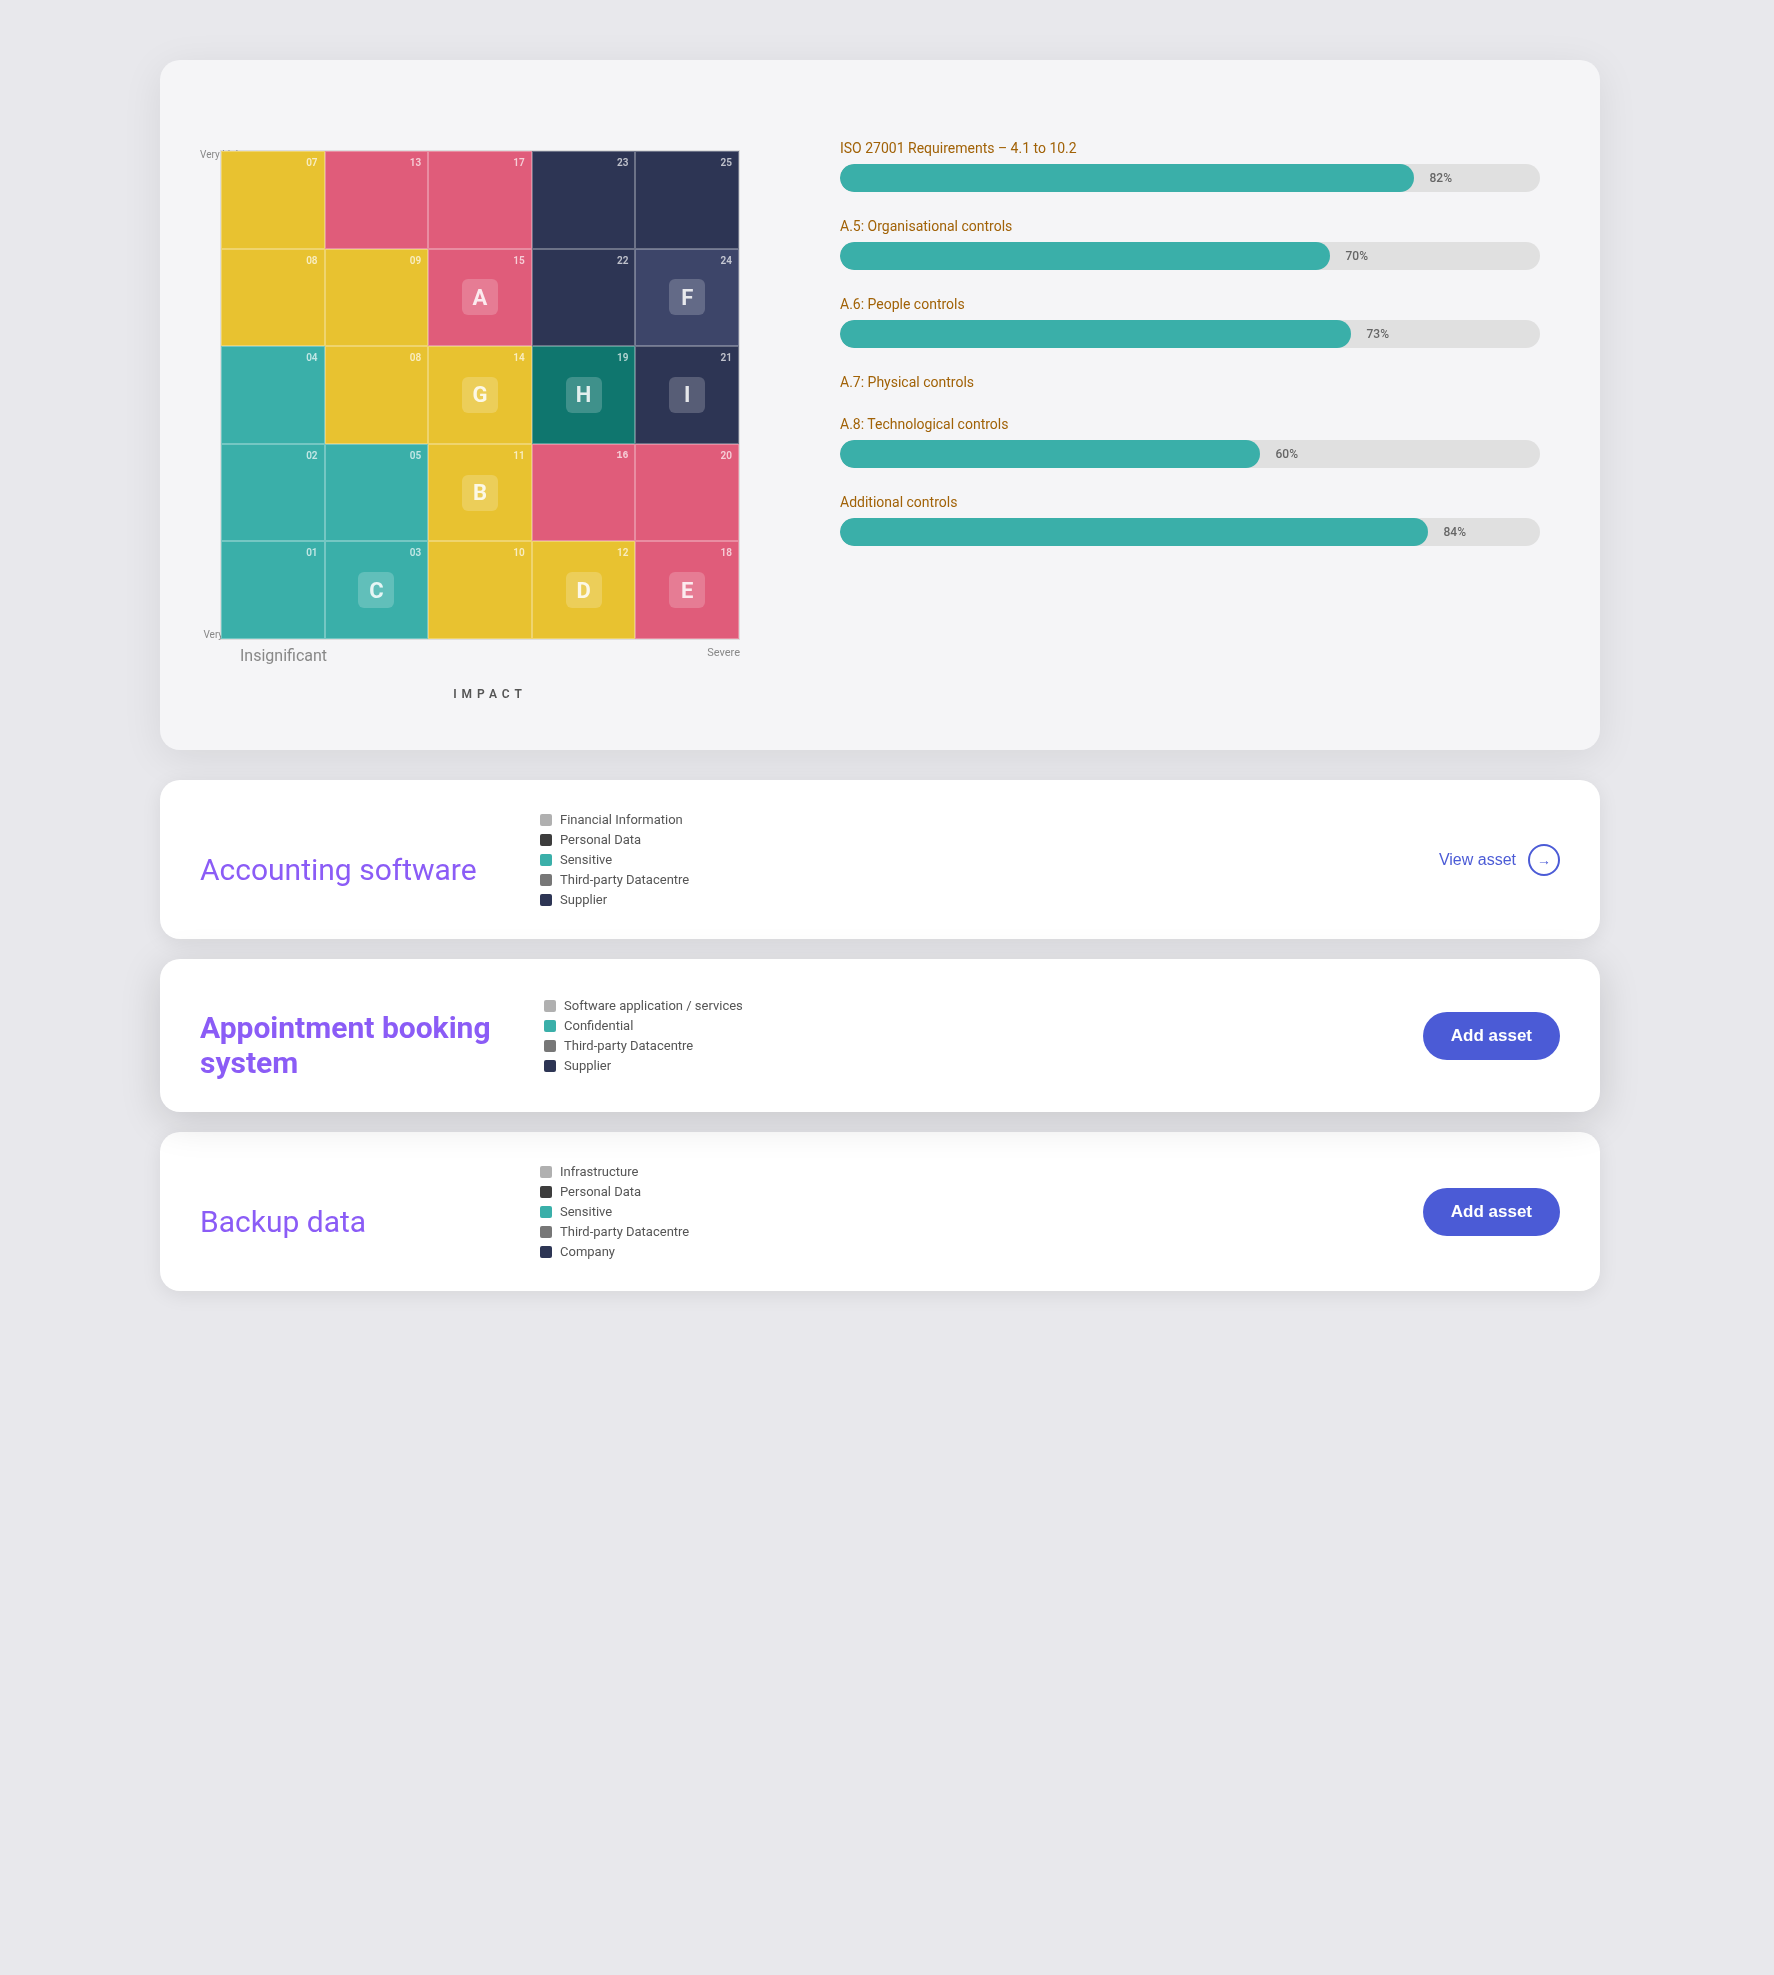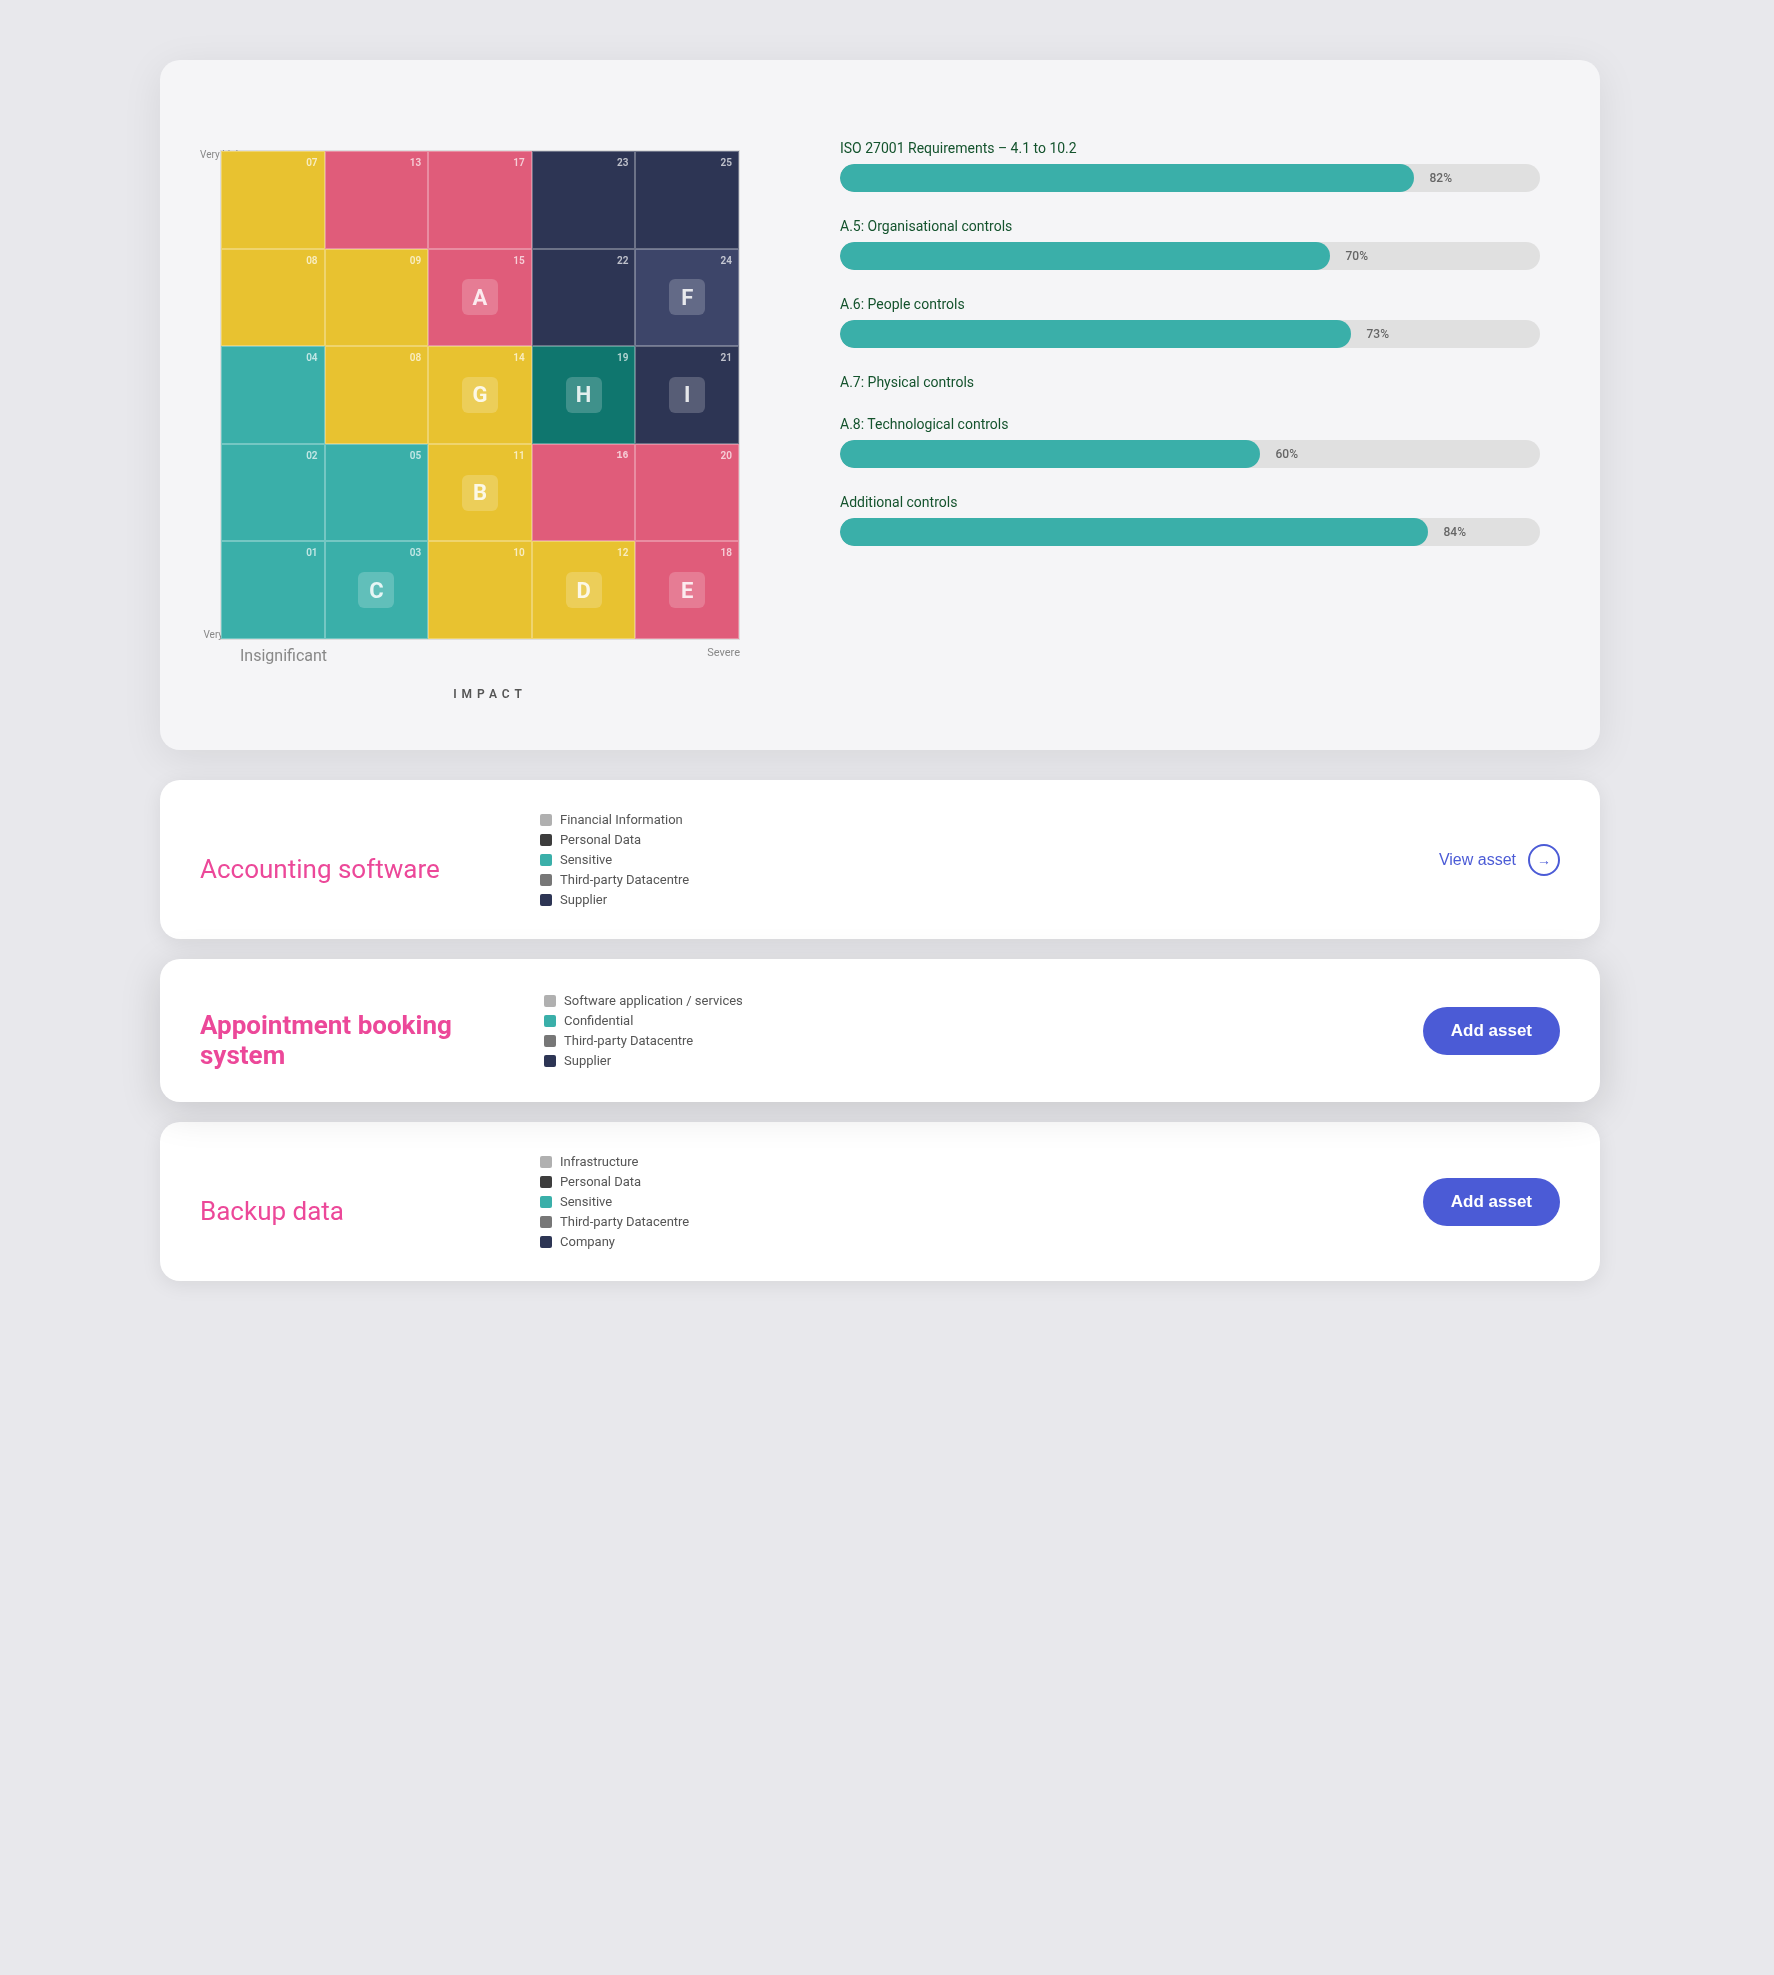--- a/index.html
+++ b/index.html
@@ -135,21 +135,21 @@
       flex: 1;
       padding-top: 20px;
     }
 
     .compliance-item {
       margin-bottom: 26px;
     }
 
     .compliance-label {
       font-size: 14px;
-      color: #14532d;
+      color: #a16207;
       margin-bottom: 8px;
       font-weight: 400;
     }
 
     .bar-container {
       background: #e0e0e0;
       border-radius: 20px;
       height: 28px;
       position: relative;
       overflow: hidden;
@@ -188,22 +188,22 @@
     }
 
     .asset-card.highlighted {
       box-shadow: 0 8px 40px rgba(0,0,0,0.15);
       position: relative;
       z-index: 20;
       gap: 44px;
     }
 
     .asset-name {
-      font-size: 26px;
-      color: #ec4899;
+      font-size: 30px;
+      color: #8b5cf6;
       flex: 0 0 300px;
       font-weight: 400;
       margin-top: 19px;
     }
 
     .asset-name.bold {
       font-weight: 700;
     }
 
     .asset-tags {

